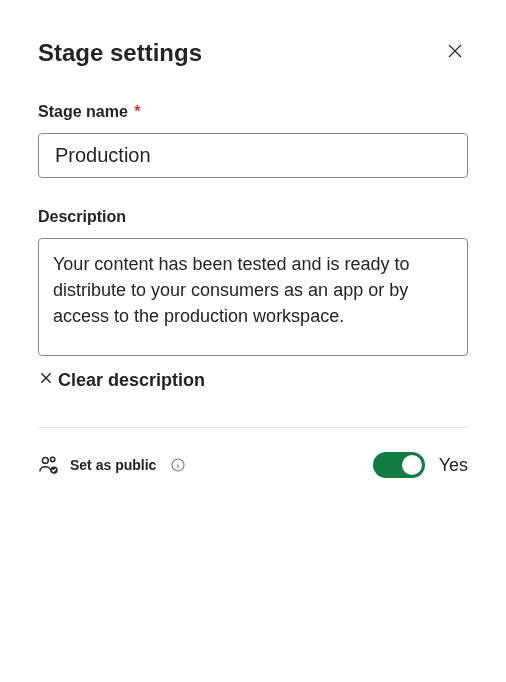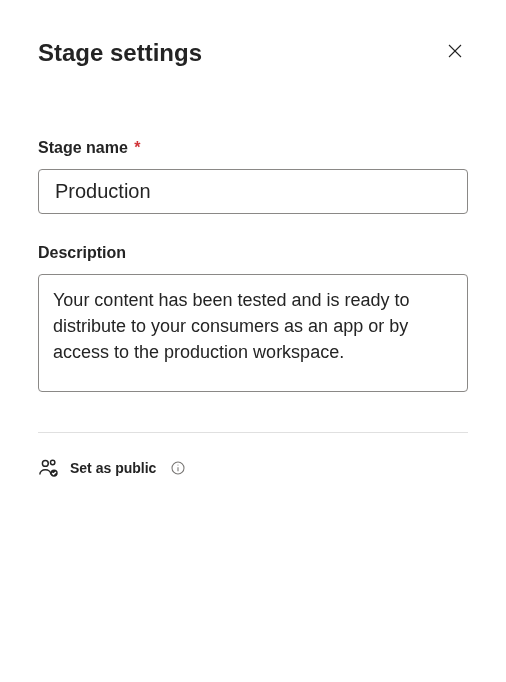--- a/index.html
+++ b/index.html
@@ -12,21 +12,21 @@
       background: #ffffff;
       color: #242424;
       width: 506px;
       height: 682px;
       padding: 38px;
     }
     .header {
       display: flex;
       justify-content: space-between;
       align-items: center;
-      margin-bottom: 72px;
+      margin-bottom: 36px;
       gap: 22px;
     }
     .header h1 {
       font-size: 24px;
       font-weight: 600;
       color: #242424;
     }
     .close-btn {
       background: none;
       border: none;
@@ -175,20 +175,29 @@
   <label class="field-label">
     <span>Stage name</span>
     <span class="required">*</span>
   </label>
   <input type="text" class="text-input" value="Production" style="">
 </div>
 
 <div class="field-group">
   <label class="field-label">Description</label>
   <textarea class="textarea-input" style="">Your content has been tested and is ready to distribute to your consumers as an app or by access to the production workspace.</textarea>
+  <button class="clear-link">
+    <span>
+      <svg viewBox="0 0 24 24" fill="none" stroke="#242424" stroke-width="2">
+        <line x1="5" y1="5" x2="19" y2="19"></line>
+        <line x1="19" y1="5" x2="5" y2="19"></line>
+      </svg>
+    </span>
+    <span>Clear description</span>
+  </button>
 </div>
 
 <hr class="divider">
 
 <div class="toggle-row">
   <div class="toggle-left">
     <span class="people-icon">
       <svg viewBox="0 0 24 24" fill="none" stroke="#242424" stroke-width="1.6">
         <circle cx="8" cy="7" r="3.2"></circle>
         <circle cx="16" cy="6" r="2.4"></circle>
@@ -199,13 +208,17 @@
     </span>
     <span class="toggle-label">Set as public</span>
     <span class="info-icon">
       <svg viewBox="0 0 24 24" fill="none" stroke="#797775" stroke-width="1.6">
         <circle cx="12" cy="12" r="9"></circle>
         <line x1="12" y1="11" x2="12" y2="17"></line>
         <circle cx="12" cy="7.5" r="0.8" fill="#797775" stroke="none"></circle>
       </svg>
     </span>
   </div>
+  <div class="toggle-right">
+    <button class="toggle-switch"></button>
+    <span class="toggle-value">Yes</span>
+  </div>
 </div>
 
 </body></html>

